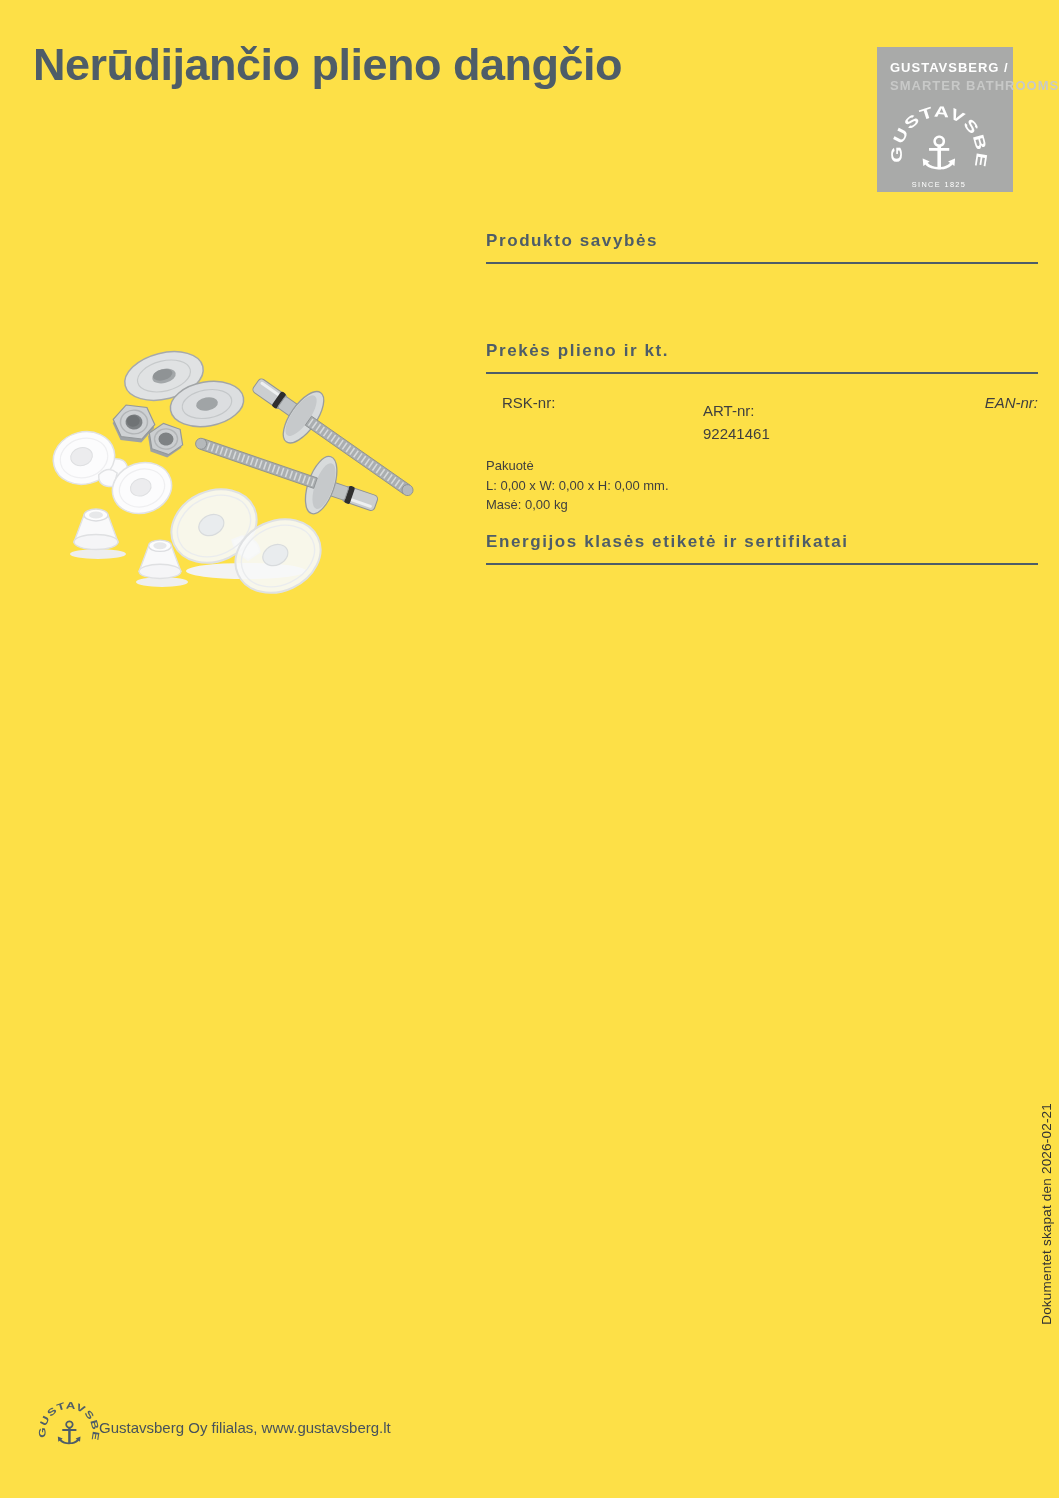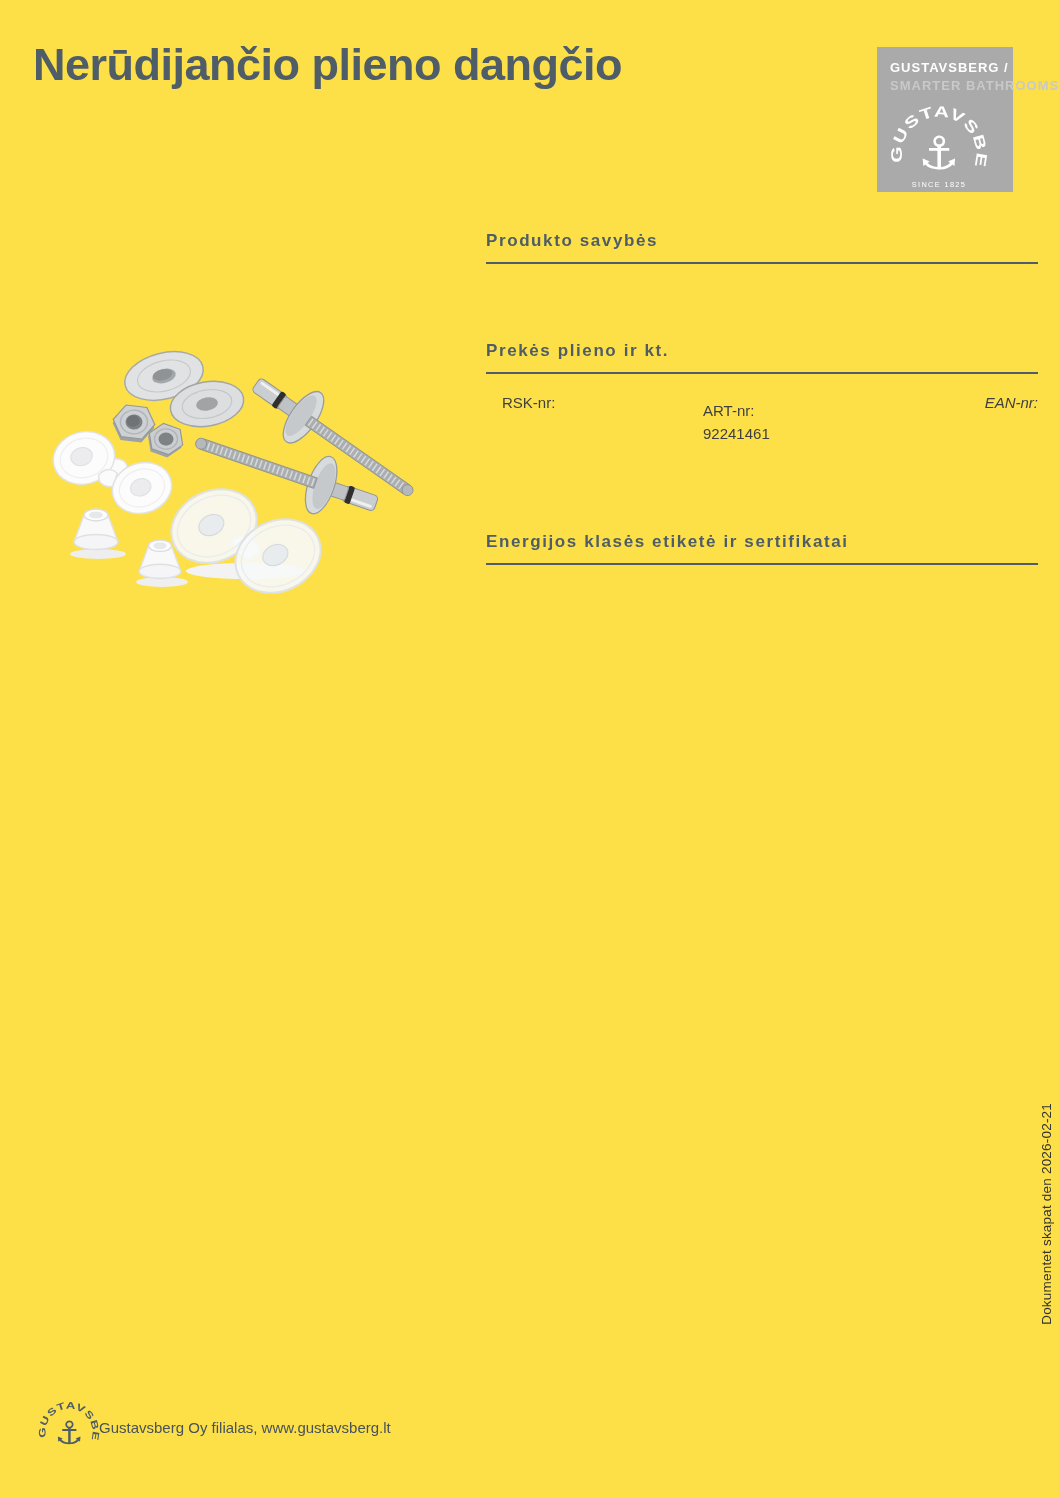--- a/index.html
+++ b/index.html
@@ -196,20 +196,25 @@
 
   <div class="id-row">
     <div class="id-col-rsk">RSK-nr:</div>
     <div class="id-col-art">
       <div>ART-nr:</div>
       <div class="id-value">92241461</div>
     </div>
     <div class="id-col-ean">EAN-nr:</div>
   </div>
 
+  <div class="package">
+    <div>Pakuotė</div>
+    <div>L: 0,00 x W: 0,00 x H: 0,00 mm.</div>
+    <div>Masė: 0,00 kg</div>
+  </div>
 
   <div class="section-header sec-3">Energijos klasės etiketė ir sertifikatai</div>
 
   <div class="doc-note">Dokumentet skapat den 2026-02-21</div>
 
   <svg class="footer-emblem" viewBox="0 0 100 100">
     <defs>
       <path id="arc-foot" d="M 13,72 A 38,38 0 1 1 87,72" fill="none"></path>
     </defs>
     <text font-size="15.5" font-weight="bold" fill="#4e5d68" letter-spacing="1">

